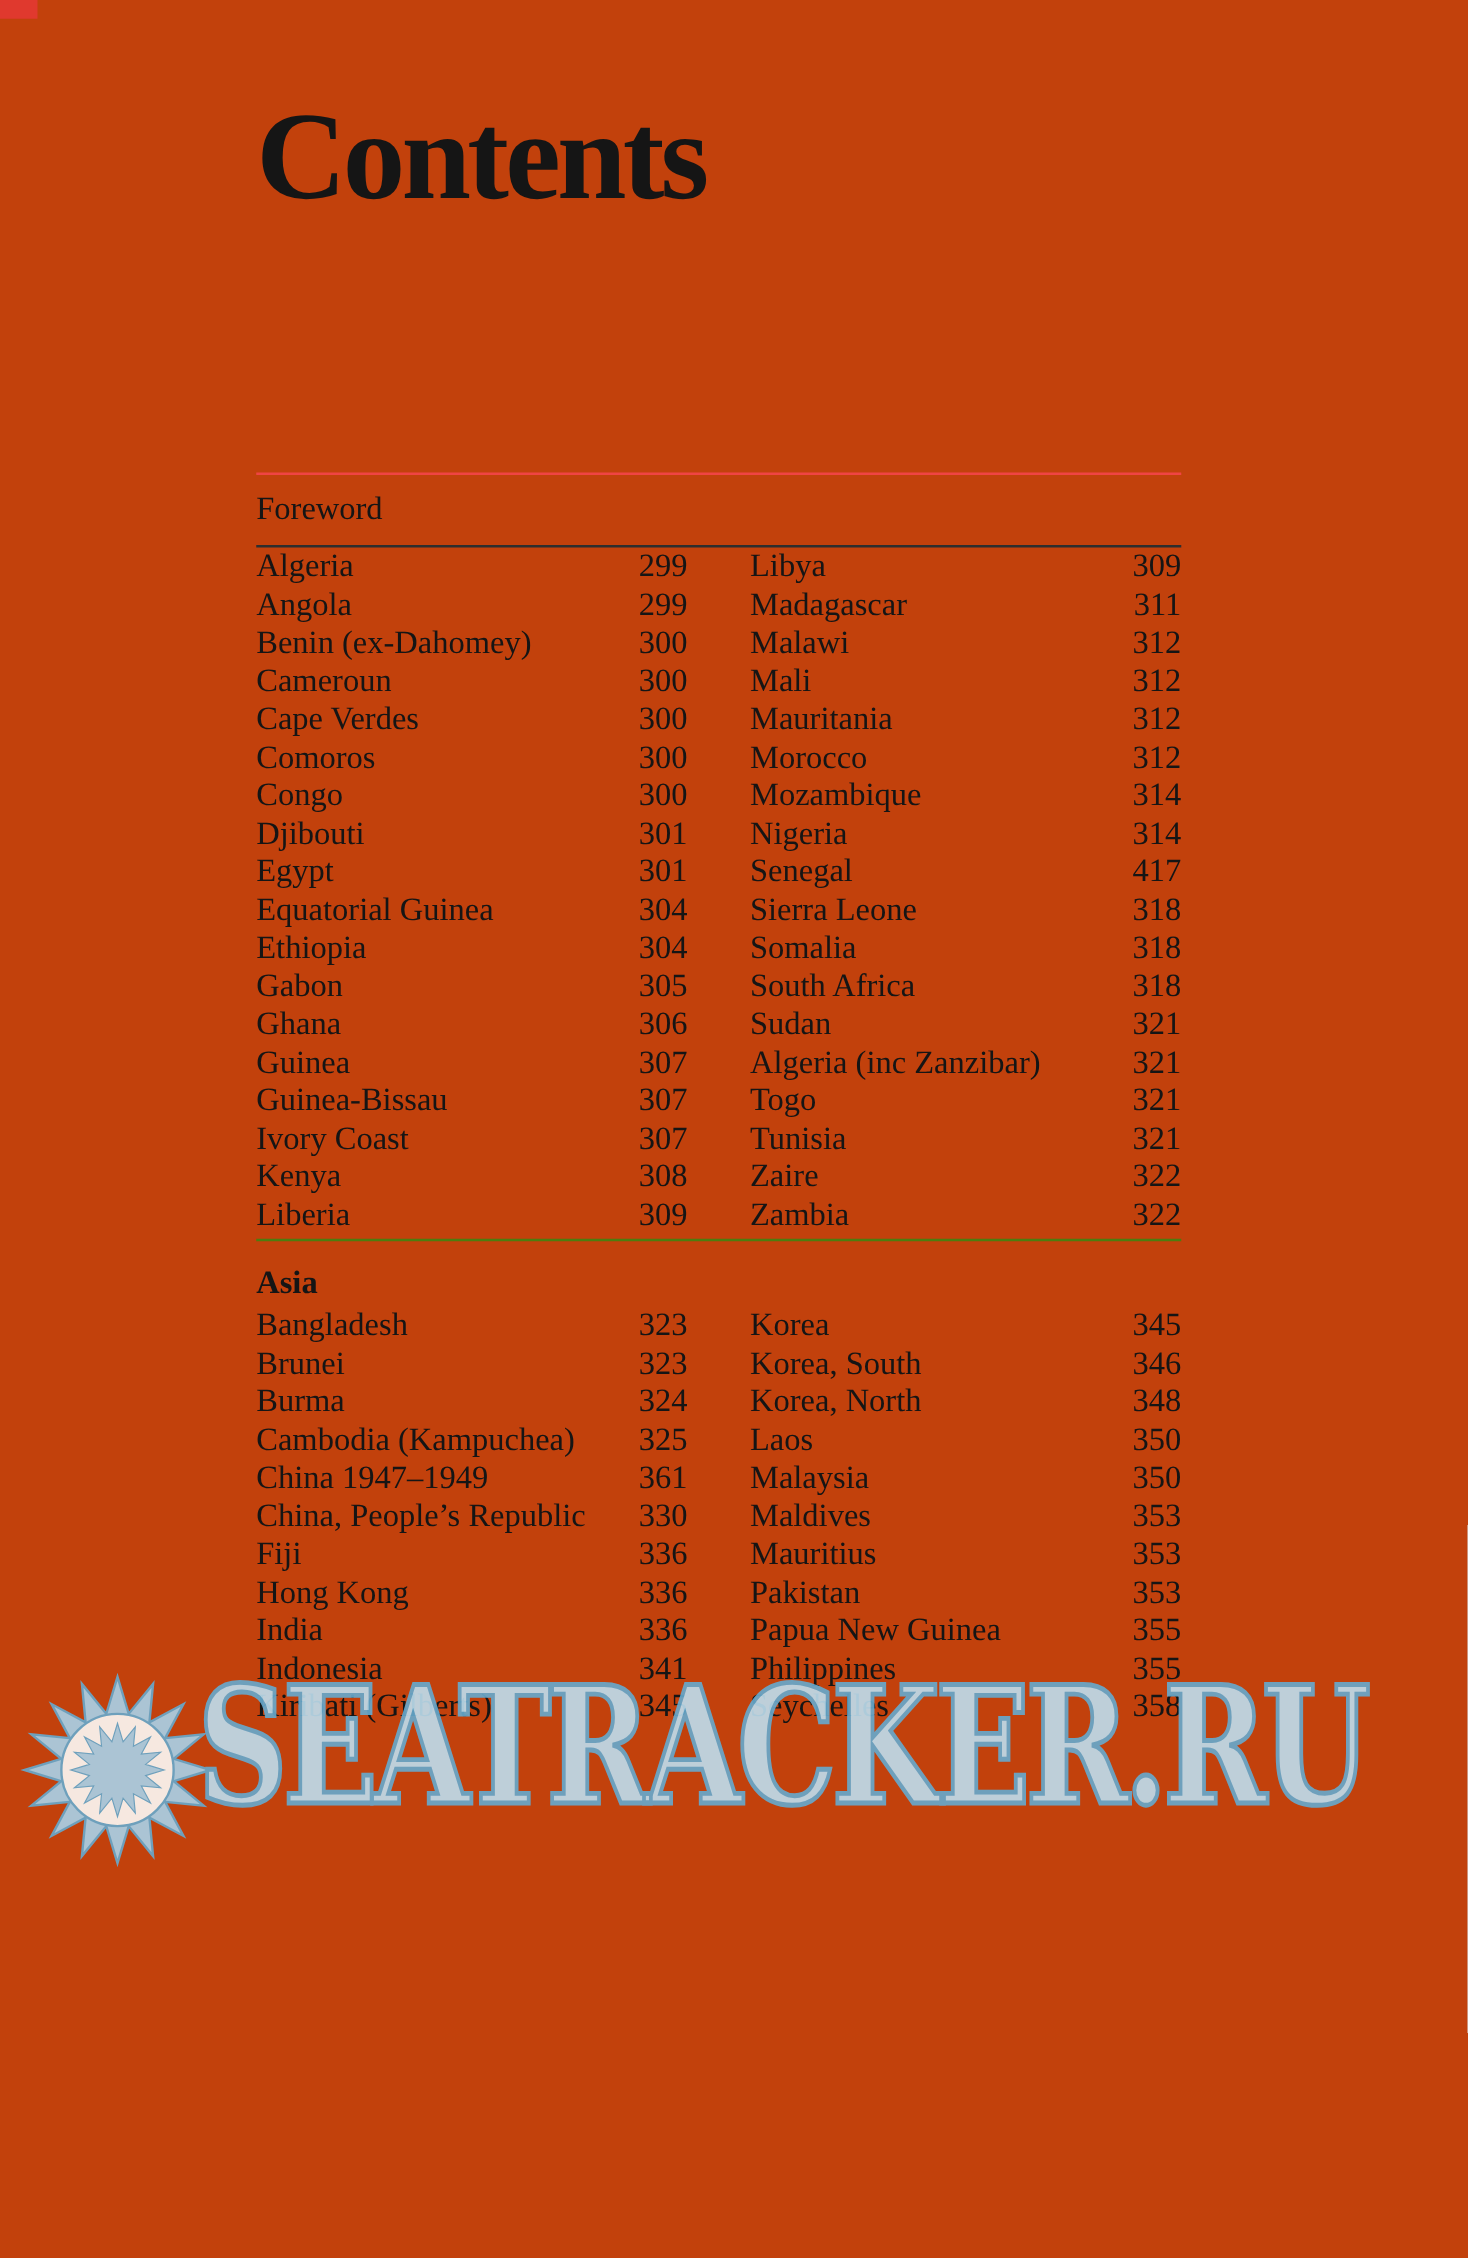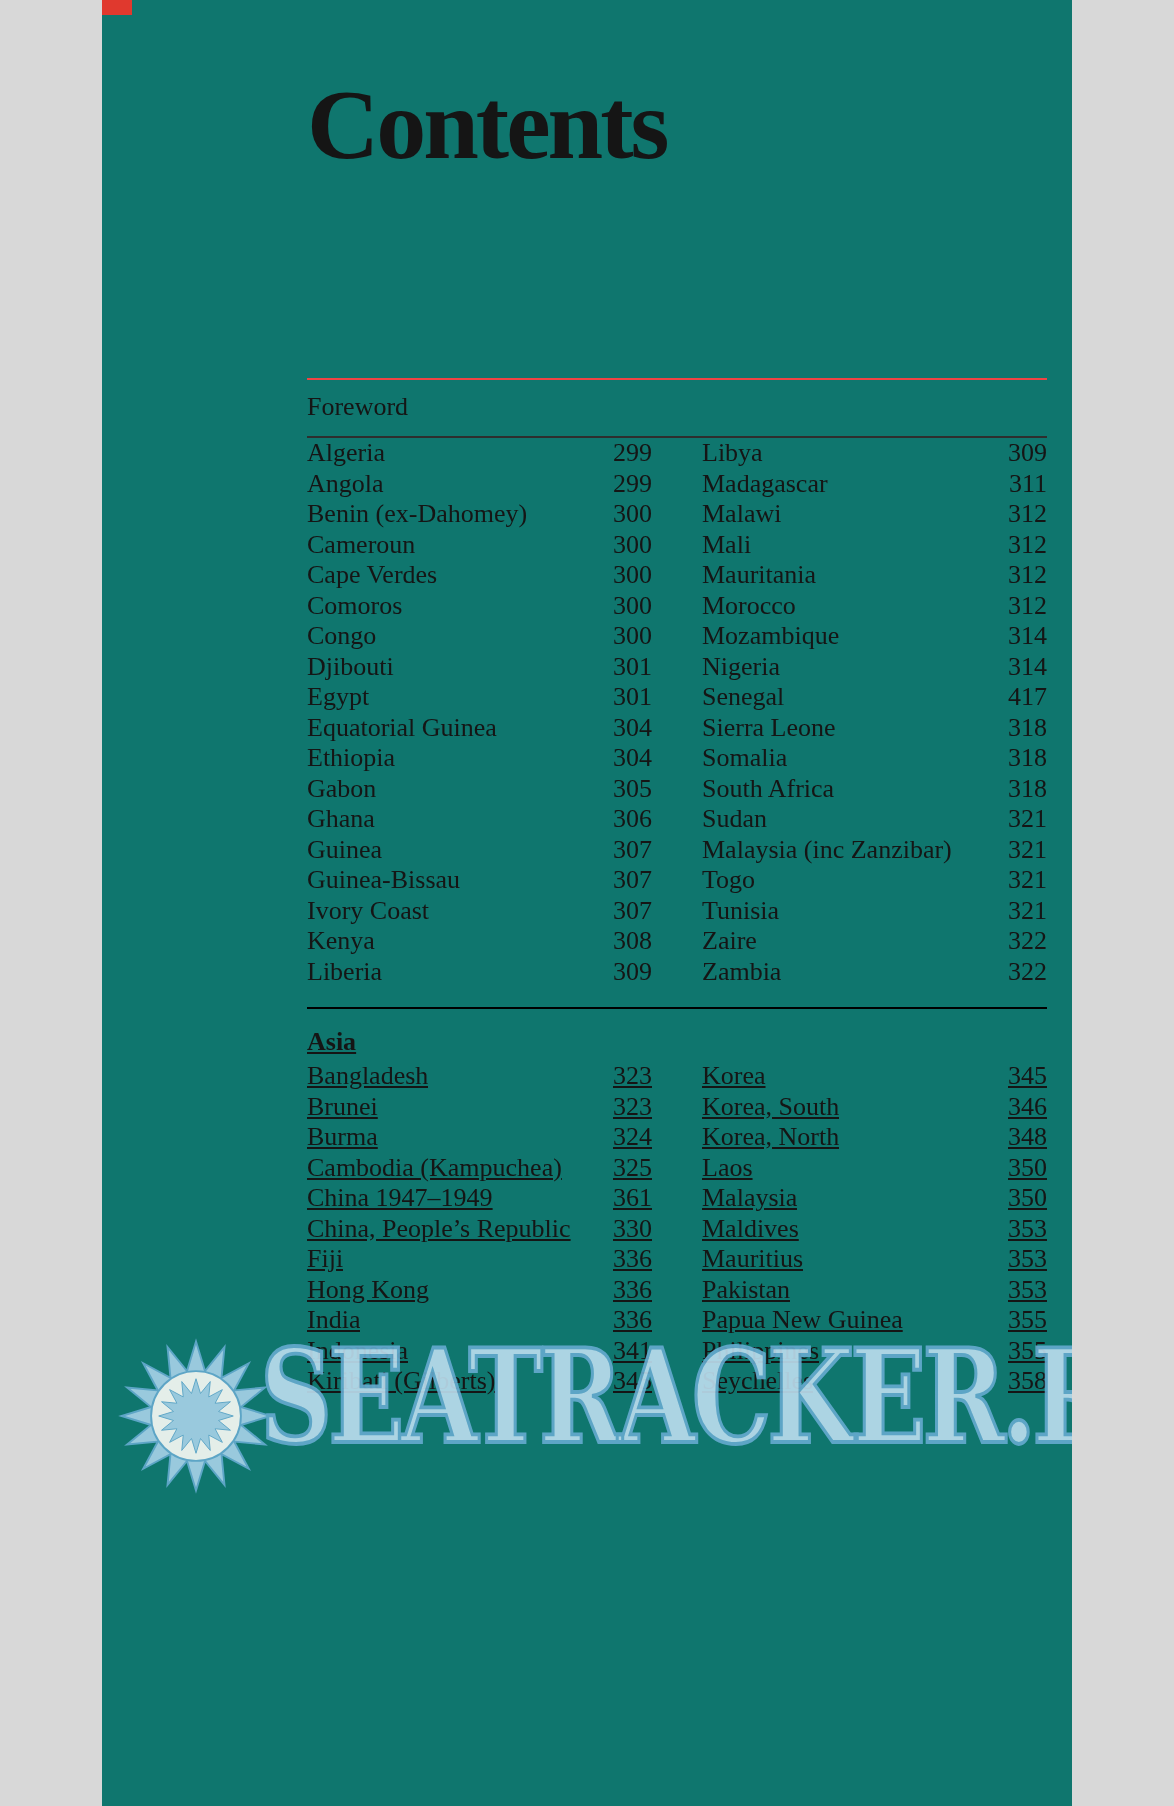--- a/index.html
+++ b/index.html
@@ -1,21 +1,21 @@
 <!DOCTYPE html>
 <html><head>
 <meta charset="utf-8">
 <style>
   html,body { margin:0; padding:0; background:#d8d8d8; }
   .page {
     position: relative;
-    width: 970px;
+    width: 1174px;
     height: 1806px;
     margin: 0 auto;
-    background: #0f766e;
+    background: #c2410c;
     overflow: hidden;
     font-family: "Liberation Serif", "DejaVu Serif", serif;
     color: #151515;
   }
   .scan-mark {
     position: absolute;
     left: 0; top: 0;
     width: 30px; height: 15px;
   }
   .content {
@@ -32,23 +32,22 @@
   }
   .foreword {
     margin-top: 200px;
     border-top: 2px solid #ef4444;
     border-bottom: 2px solid #2e2e2e;
     padding: 12px 0 14px 0;
     font-size: 26px;
   }
   .toc-section { margin: 0; }
   .toc-section + .toc-section {
-    margin-top: 20px;
-    border-top: 2px solid #000000;
-    text-decoration: underline;
+    margin-top: 4px;
+    border-top: 2px solid #4d7c0f;
   }
   .sec-heading {
     margin: 18px 0 4px 0;
     font-size: 26px;
     font-weight: bold;
     line-height: 30px;
   }
   .cols {
     display: grid;
     grid-template-columns: 345px 345px;
@@ -233,21 +232,21 @@
   </div>
               <div class="row">
     <span class="entry-name">South Africa</span>
     <span class="entry-page">318</span>
   </div>
               <div class="row">
     <span class="entry-name">Sudan</span>
     <span class="entry-page">321</span>
   </div>
               <div class="row">
-    <span class="entry-name">Malaysia (inc Zanzibar)</span>
+    <span class="entry-name">Algeria (inc Zanzibar)</span>
     <span class="entry-page">321</span>
   </div>
               <div class="row">
     <span class="entry-name">Togo</span>
     <span class="entry-page">321</span>
   </div>
               <div class="row">
     <span class="entry-name">Tunisia</span>
     <span class="entry-page">321</span>
   </div>

